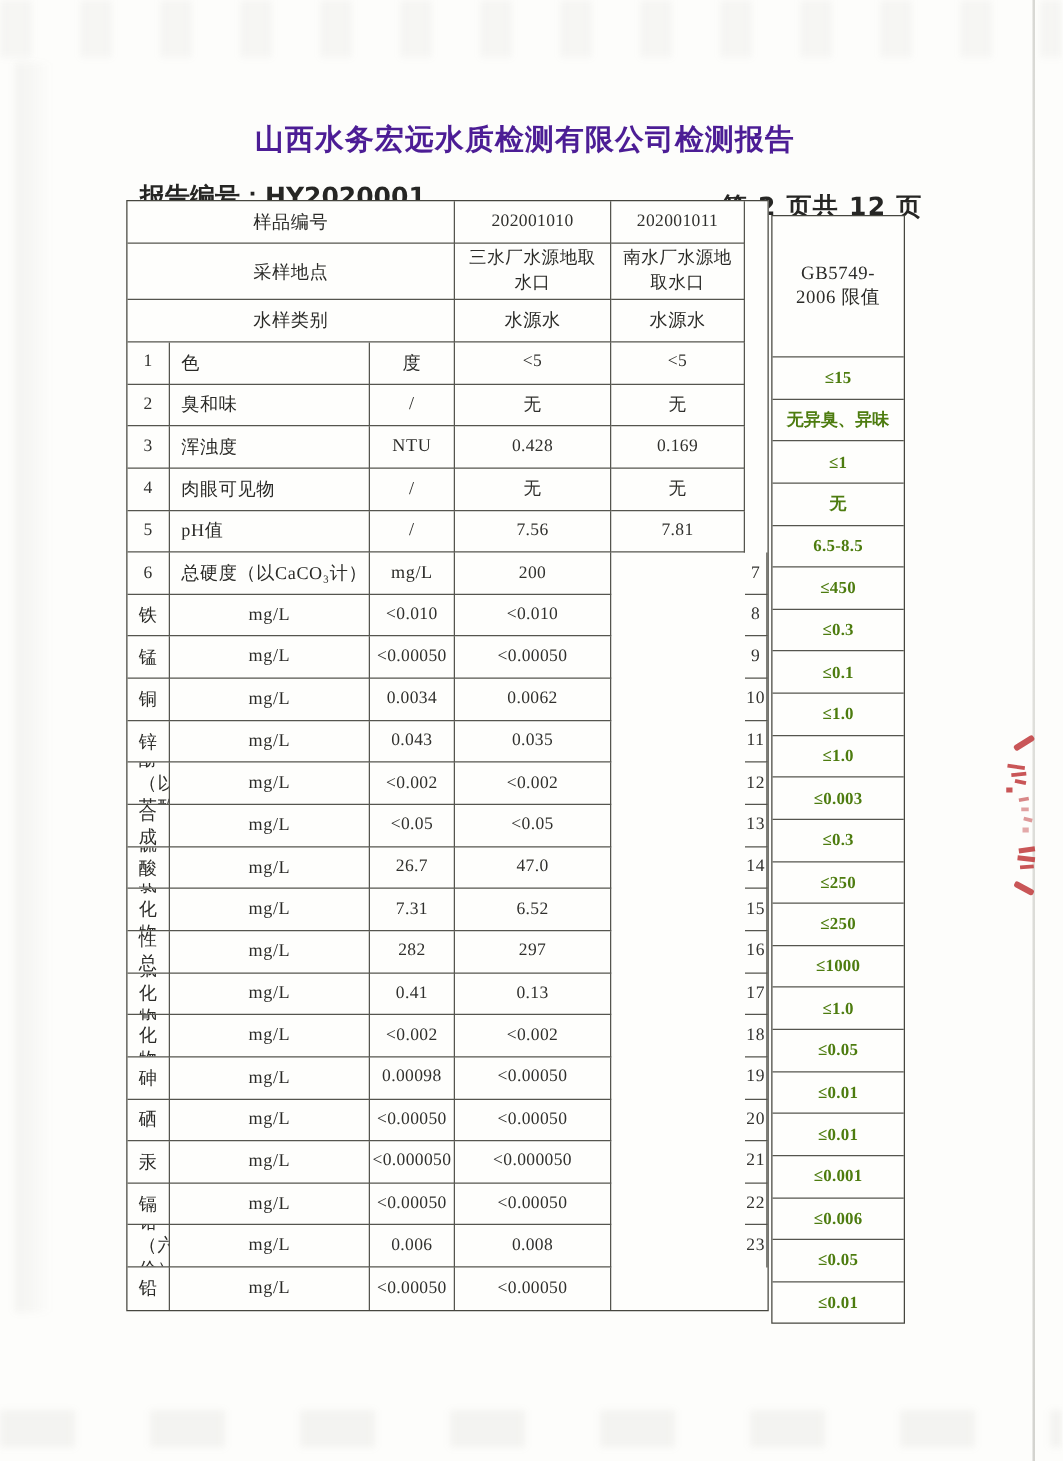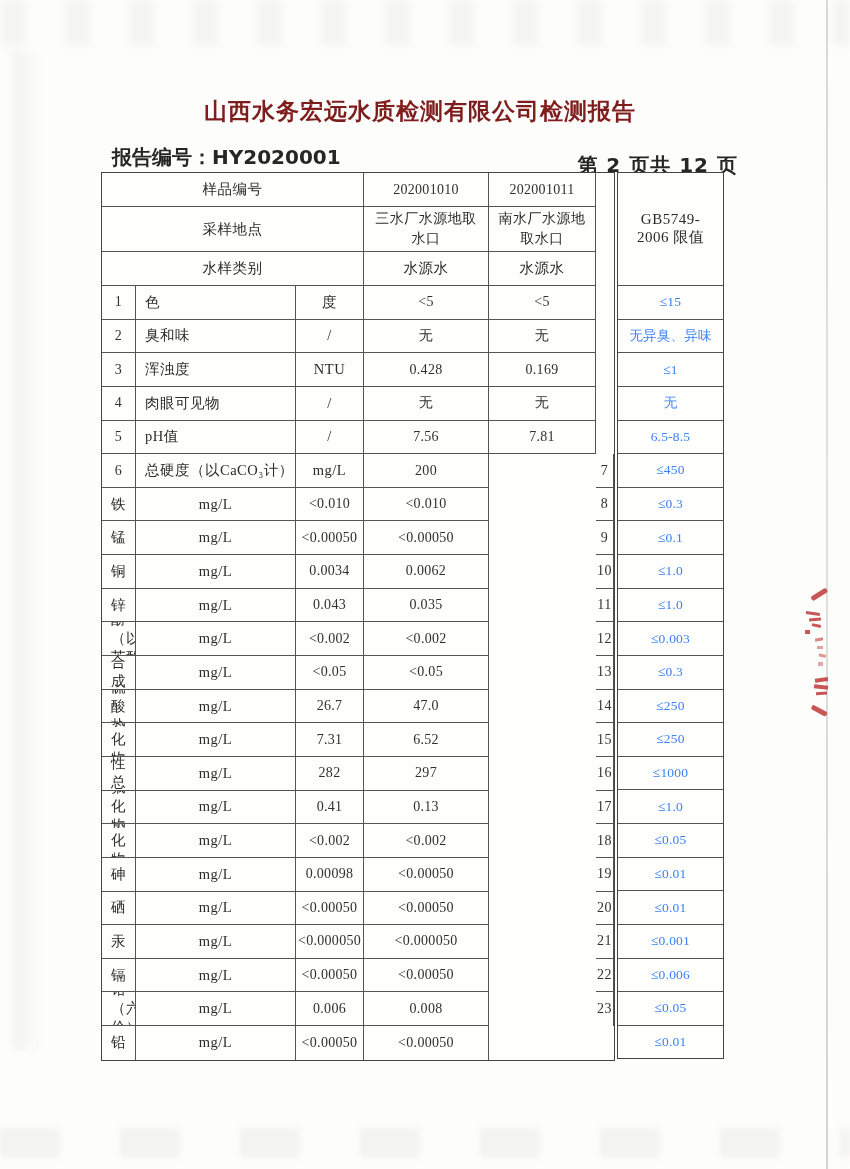--- a/index.html
+++ b/index.html
@@ -27,32 +27,32 @@
   }
   .page-edge-line{
     position:absolute;left:826px;top:0;width:2px;height:1169px;
     background:linear-gradient(180deg,#cfcfca,#dadad5 40%,#c9c9c4);
     opacity:.8;
   }
   
   .doc-title{
     position:absolute;left:0;top:96px;width:840px;text-align:center;
     font-family:"DejaVu Sans","Liberation Sans",sans-serif;
-    font-size:23px;font-weight:700;letter-spacing:1px;color:#7f1d1d;
+    font-size:23px;font-weight:700;letter-spacing:1px;color:#4c1d95;
   }
   .meta-line{
     position:absolute;left:112px;top:146px;width:626px;height:22px;
     font-family:"DejaVu Sans","Liberation Sans",sans-serif;
     font-size:20px;font-weight:700;color:#26262.4;
     display:flex;justify-content:space-between;align-items:center;
   }
   .meta-right{font-weight:600;letter-spacing:1px;margin-top:16px;}
   
   .main-table{
-    position:absolute;left:101px;top:172px;
+    position:absolute;left:101px;top:160px;
     display:grid;
     grid-template-columns:34px 160px 68px 125px 107px 18px;
     grid-template-rows:34px 45px 34px;
     grid-auto-rows:33.65px;
     border:1.4px solid #46463f;
     background:#fefefc;
   }
   .main-table .cell{
     border-right:1px solid #55554e;
     border-bottom:1px solid #55554e;
@@ -74,21 +74,21 @@
     border:1.4px solid #46463f;background:#fefefc;
   }
   .limit-header{
     height:112px;border-bottom:1px solid #55554e;
     display:flex;flex-direction:column;justify-content:center;align-items:center;
     font-size:15px;letter-spacing:.5px;color:#2b2b28;
   }
   .limit-row{
     height:32.63px;border-bottom:1px solid #55554e;
     display:flex;align-items:center;justify-content:center;
-    font-size:13.5px;color:#3b82f6;letter-spacing:.2px;white-space:nowrap;
+    font-size:13.5px;color:#4d7c0f;letter-spacing:.2px;white-space:nowrap;font-weight:bold;
   }
   .limit-row:last-child{border-bottom:none;}
   
   .seal{position:absolute;left:797px;top:586px;width:42px;height:136px;filter:blur(.5px);opacity:.85;}
 </style>
 </head>
 <body>
 
 <div class="scan-top"></div>
 <div class="scan-left"></div>

